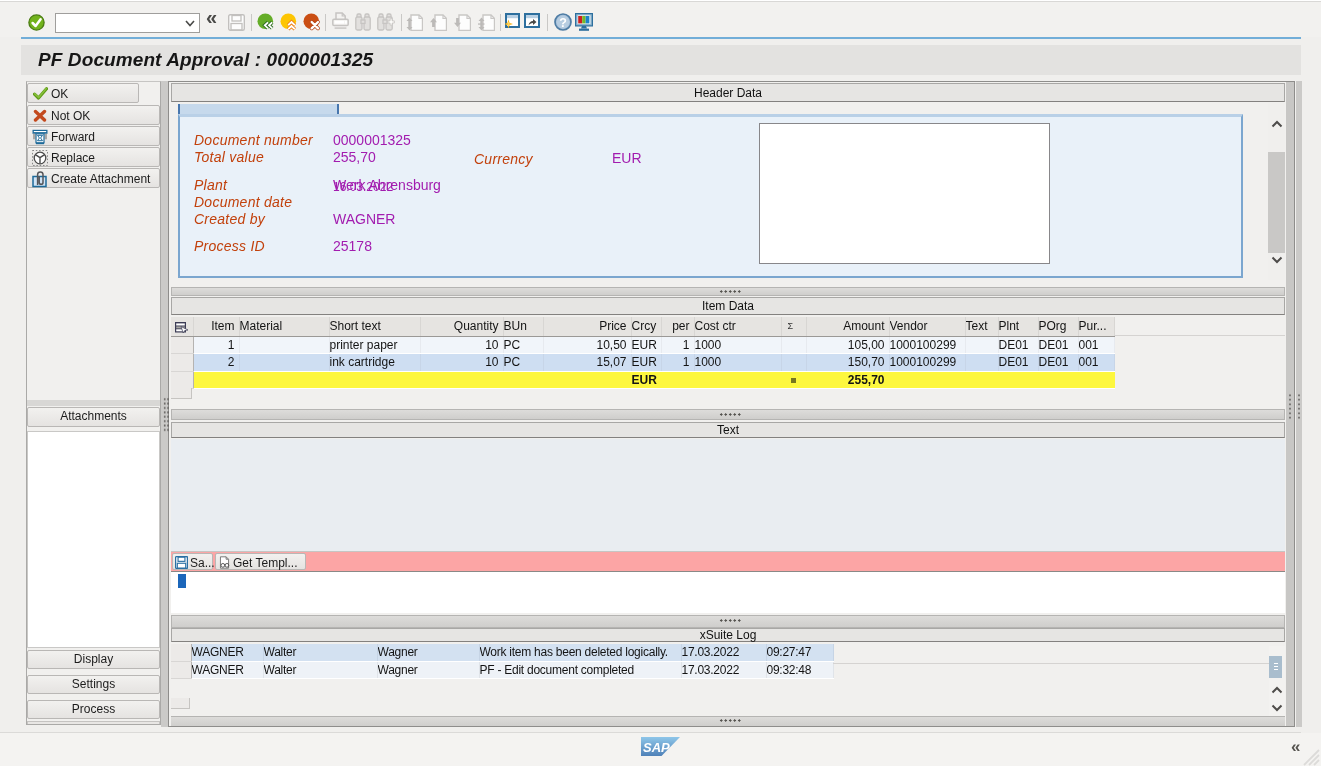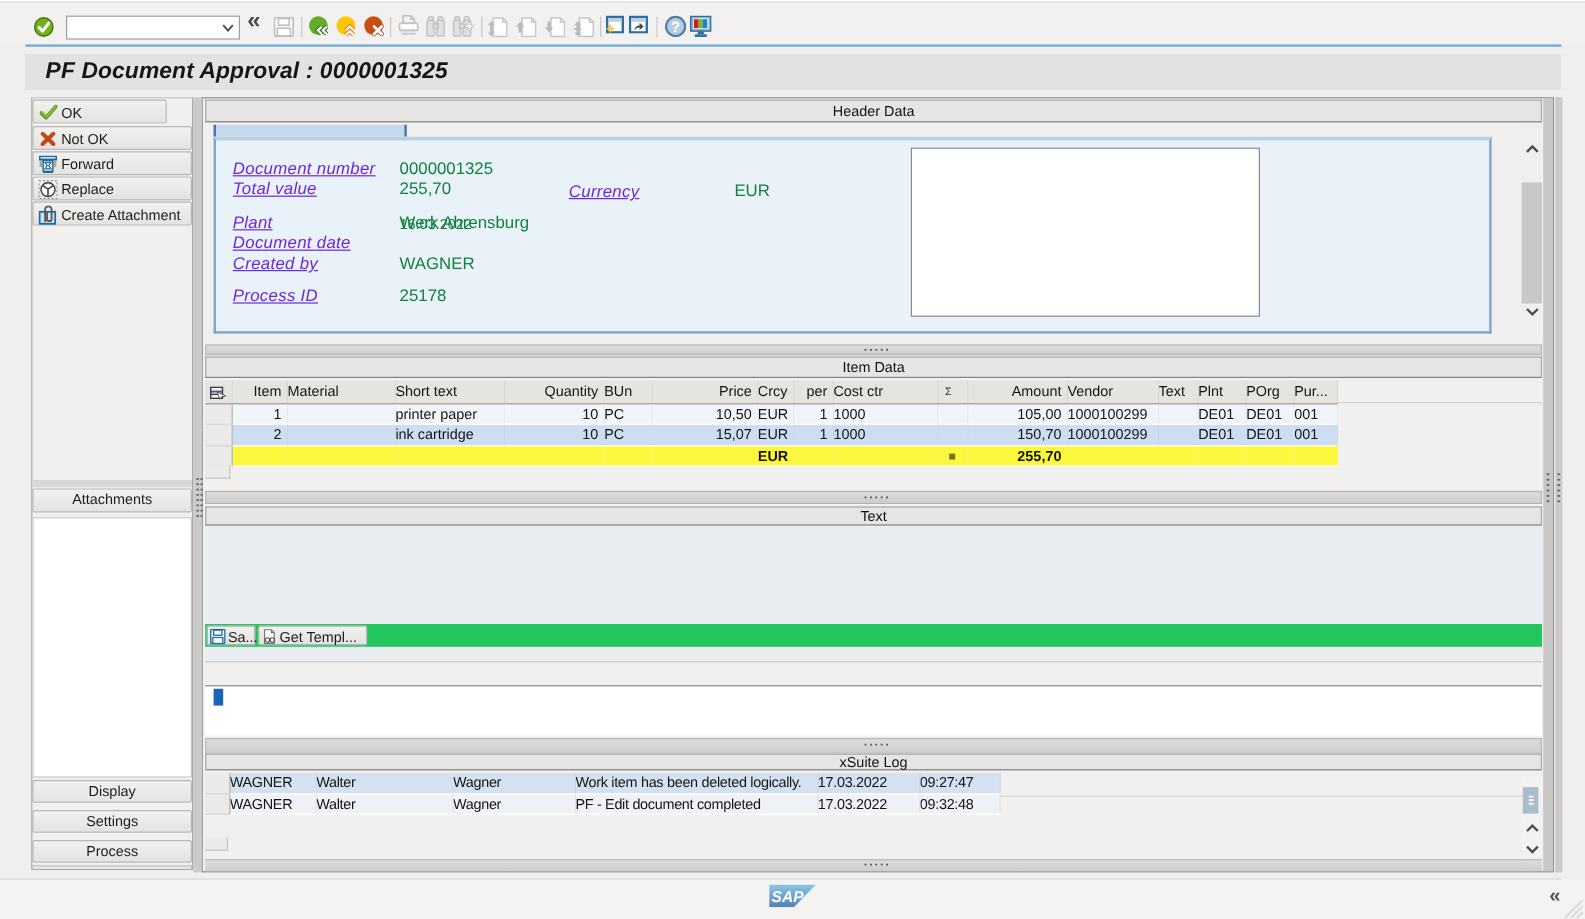--- a/index.html
+++ b/index.html
@@ -18,22 +18,22 @@
   #titlebar span { position:absolute; left:17px; top:4px; font-size:19px; font-weight:bold; font-style:italic; color:#161616; letter-spacing:0.1px; }
   
   .btn { position:absolute; background:linear-gradient(#f2f1ef,#e5e3e1); border:1px solid #b9b7b5; border-radius:2px; font-size:12px; color:#1c1c1c; }
   .btn .lbl { position:absolute; left:51px; top:3px; white-space:nowrap; }
   .cbtn { text-align:center; line-height:17px; }
   
   .secttl { position:absolute; left:171px; width:1114px; background:#e6e5e3; border:1px solid #a8a7a5; border-bottom:1px solid #83817f; font-size:12px; color:#111; text-align:center; }
   
   .split { position:absolute; left:171px; width:1114px; background:linear-gradient(#dddcda,#cfcecc); border:1px solid #b5b4b2; }
   .dots5 { position:absolute; width:22px; height:3px; background-image:radial-gradient(circle, #55534f 1px, transparent 1.1px); background-size:4.5px 3px; }
-  .t { font-size:13px; color:#15803d; position:absolute; white-space:nowrap; }
-  .gray-it { color:#6d28d9; font-style:italic; letter-spacing:0.25px;text-decoration:underline; }
+  .t { font-size:13px; color:#a21caf; position:absolute; white-space:nowrap; }
+  .gray-it { color:#c2410c; font-style:italic; letter-spacing:0.25px; }
   table.grid { border-collapse:collapse; table-layout:fixed; }
   table.grid th, table.grid td { font-size:12px; font-weight:normal; color:#141414; padding:0; white-space:nowrap; overflow:hidden; border-right:1px solid #c6c4c1; }
   table.grid .l { text-align:left; padding-left:0; }
   table.grid .r { text-align:right; padding-right:4px; }
   table.grid .c { text-align:center; }
   table.grid .b { font-weight:bold; }
   table.grid tr.hrow th { background:#e6e4e1; border-bottom:1px solid #9b9996; border-right:1px solid #d8d6d3; }
   table.grid td.selc, table.grid th.selc { background:#eceae8; border-right:1px solid #b5b3b1; }
   table.grid th.selc svg { display:block; margin:2px auto 0; }
   tr.r1 td { background:#f1f5fa; border-bottom:1px solid #fff; border-right-color:#e7eaef; }
@@ -378,21 +378,21 @@
   </table>
 <div class="abs" style="left:1114px;top:335px;width:171px;height:1px;background:#d5d3d1;"></div>
 <div class="abs selc" style="left:171px;top:388px;width:21px;height:11px;border-right:1px solid #c6c4c1;border-bottom:1px solid #c6c4c1;background:#eceae8;"></div>
 
 <div class="split" style="top:409px;height:11px;"></div>
 <div class="dots5" style="left:719px;top:413px;"></div>
 
 <div class="secttl" style="top:422px;height:16px;line-height:15px;">Text</div>
 <div class="abs" style="left:171px;top:439px;width:1114px;height:113px;background:#e9edf1;border-bottom:1px solid #c6c5c3;"></div>
 
-<div class="abs" style="left:171px;top:520px;width:1114px;height:19px;background:#22c55e;">
+<div class="abs" style="left:171px;top:552px;width:1114px;height:19px;background:#fca5a5;">
   <div class="btn" style="left:1px;top:1px;width:41px;height:17px;">
     <svg class="abs" style="left:2px;top:2px" width="13" height="13" viewBox="0 0 17 17">
       <rect x="0.7" y="0.7" width="15.6" height="15.6" rx="1.5" fill="#fff" stroke="#2a70a4" stroke-width="1.8"></rect>
       <rect x="4" y="1.5" width="9" height="5.5" fill="none" stroke="#2a70a4" stroke-width="1.5"></rect>
       <rect x="3" y="9.5" width="11" height="6.5" fill="none" stroke="#2a70a4" stroke-width="1.5"></rect>
     </svg>
     <span class="lbl" style="left:17px;top:2px;">Sa...</span>
   </div>
   <div class="btn" style="left:44px;top:1px;width:91px;height:17px;">
     <svg class="abs" style="left:2px;top:2px" width="13" height="13" viewBox="0 0 16 16">

